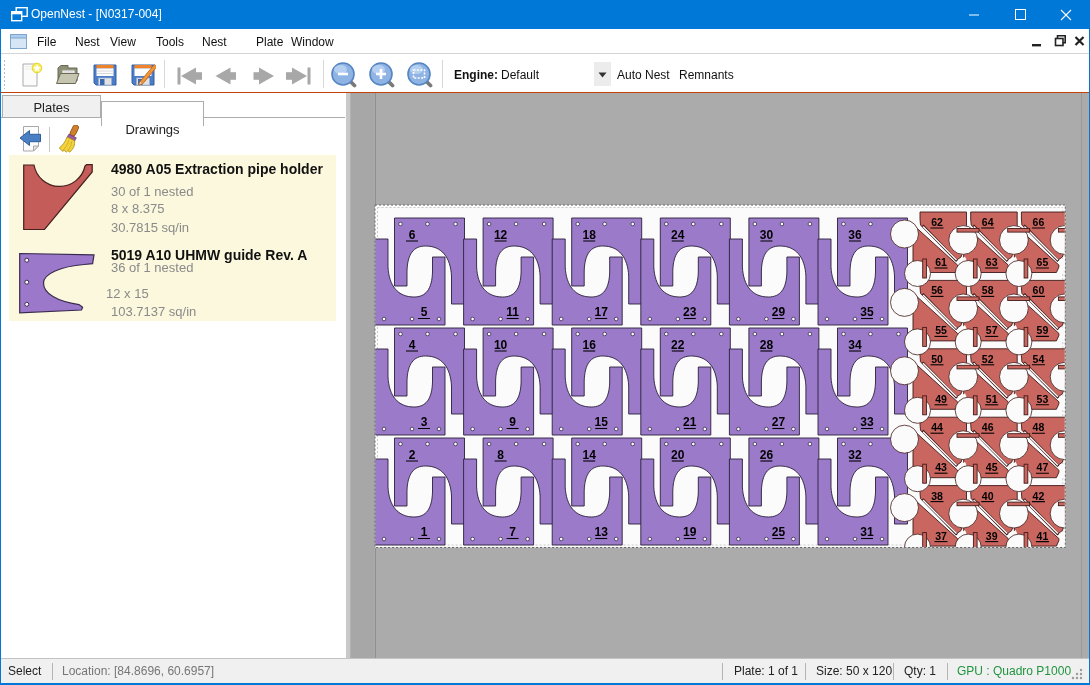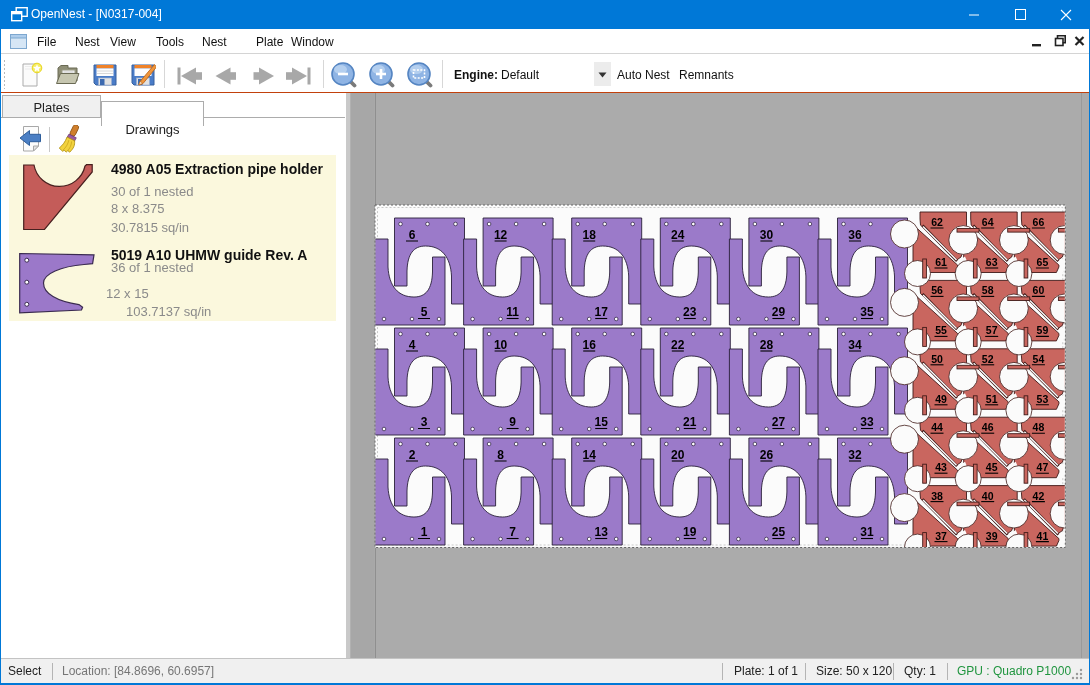--- a/index.html
+++ b/index.html
@@ -192,21 +192,21 @@
         <circle cx="7.8" cy="30.2" r="2" fill="#fff" stroke="#3a2a50"></circle>
         <circle cx="7.8" cy="52.3" r="2" fill="#fff" stroke="#3a2a50"></circle>
       </svg>
   <div class="t1" style="left:111px;top:68px">4980 A05 Extraction pipe holder</div>
   <div class="t2" style="left:111px;top:91px">30 of 1 nested</div>
   <div class="t2" style="left:111px;top:108px">8 x 8.375</div>
   <div class="t2" style="left:111px;top:127px">30.7815 sq/in</div>
   <div class="t1" style="left:111px;top:154px">5019 A10 UHMW guide Rev. A</div>
   <div class="t2" style="left:111px;top:167px">36 of 1 nested</div>
   <div class="t2" style="left:106px;top:193px">12 x 15</div>
-  <div class="t2" style="left:126px;top:211px">103.7137 sq/in</div>
+  <div class="t2" style="left:111px;top:211px">103.7137 sq/in</div>
 </div>
 <div class="abs" style="left:346px;top:93px"><svg id="canvas" width="744" height="565" viewBox="346 93 744 565">
 <rect x="346" y="93" width="744" height="565" fill="#ababab"></rect>
 <rect x="346" y="93" width="4.5" height="565" fill="#c9c9c9"></rect>
 <rect x="350.5" y="93" width="24" height="565" fill="#a7a7a7"></rect>
 <line x1="1081.5" y1="93" x2="1081.5" y2="658" stroke="#9a9a9a" stroke-width="1"></line>
 <line x1="375.5" y1="93" x2="375.5" y2="658" stroke="#8f8f8f" stroke-width="1"></line>
 <rect x="375" y="205" width="690.3" height="342.5" fill="#fbfbfb" stroke="#666" stroke-width="1" stroke-dasharray="2,2"></rect>
 <rect x="377.5" y="207.5" width="685.3" height="337.5" fill="none" stroke="#c9c9c9" stroke-width="1" stroke-dasharray="2,2"></rect>
 <g clip-path="url(#plateclip)">

